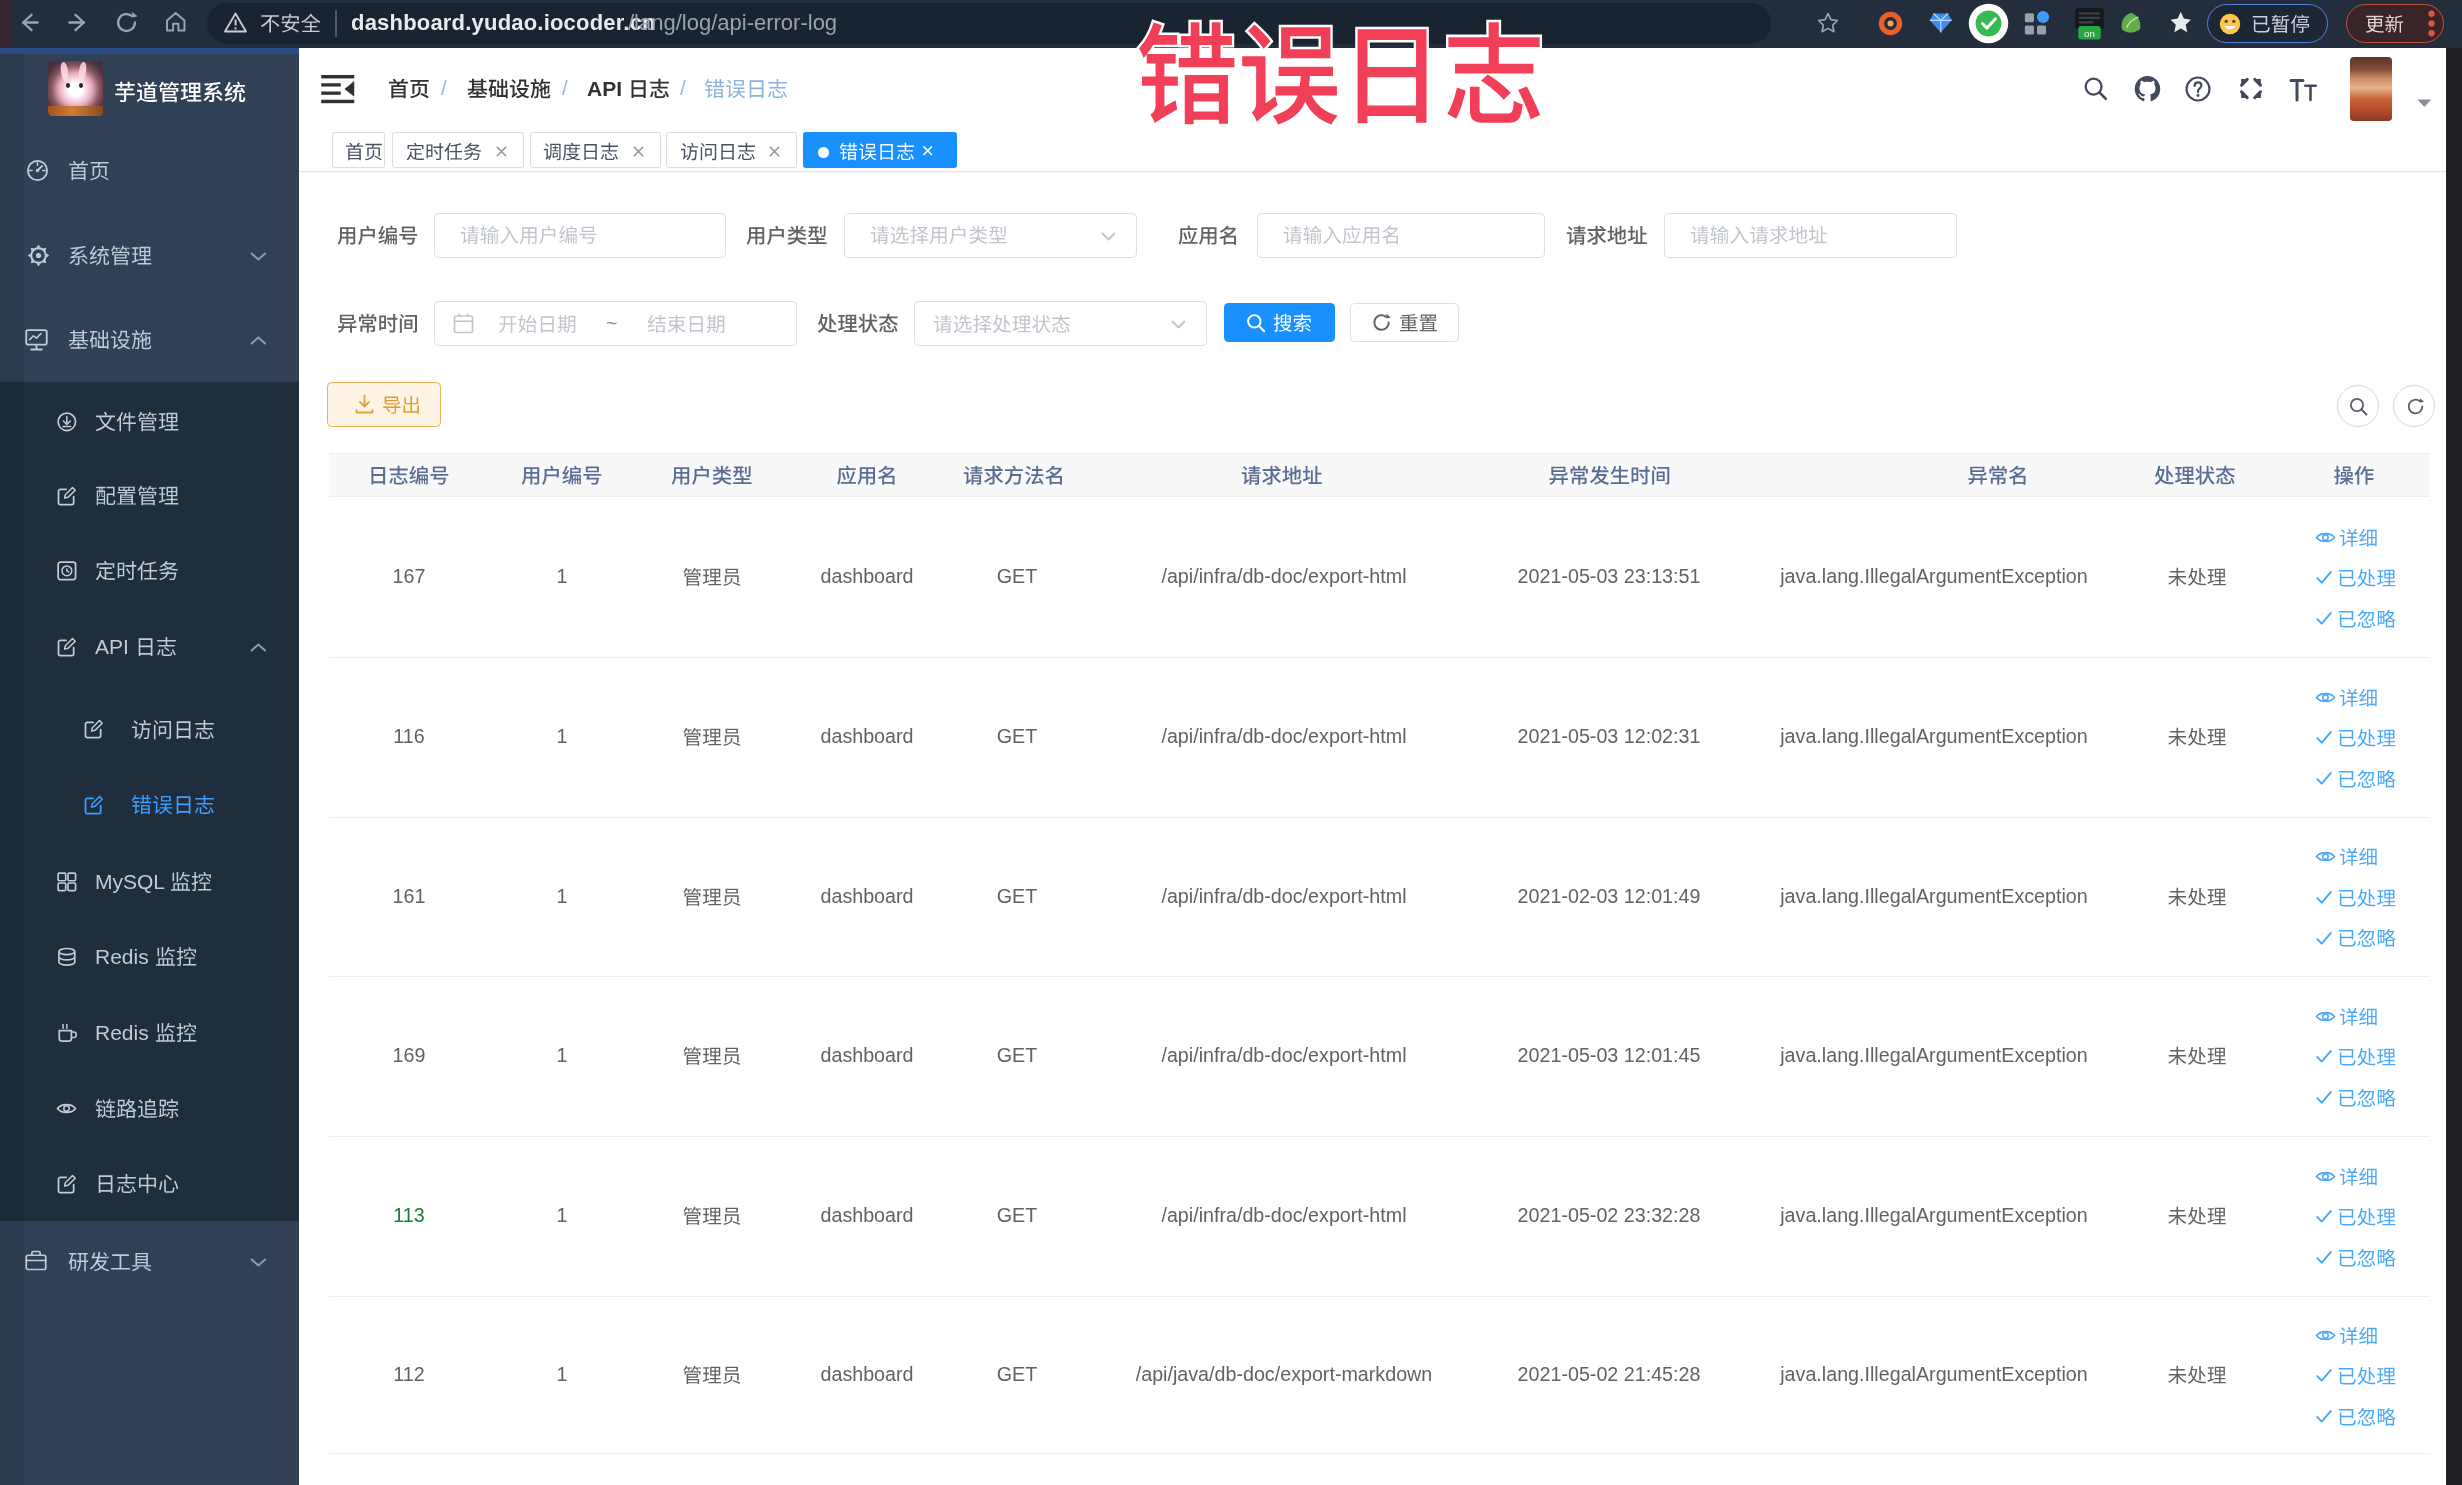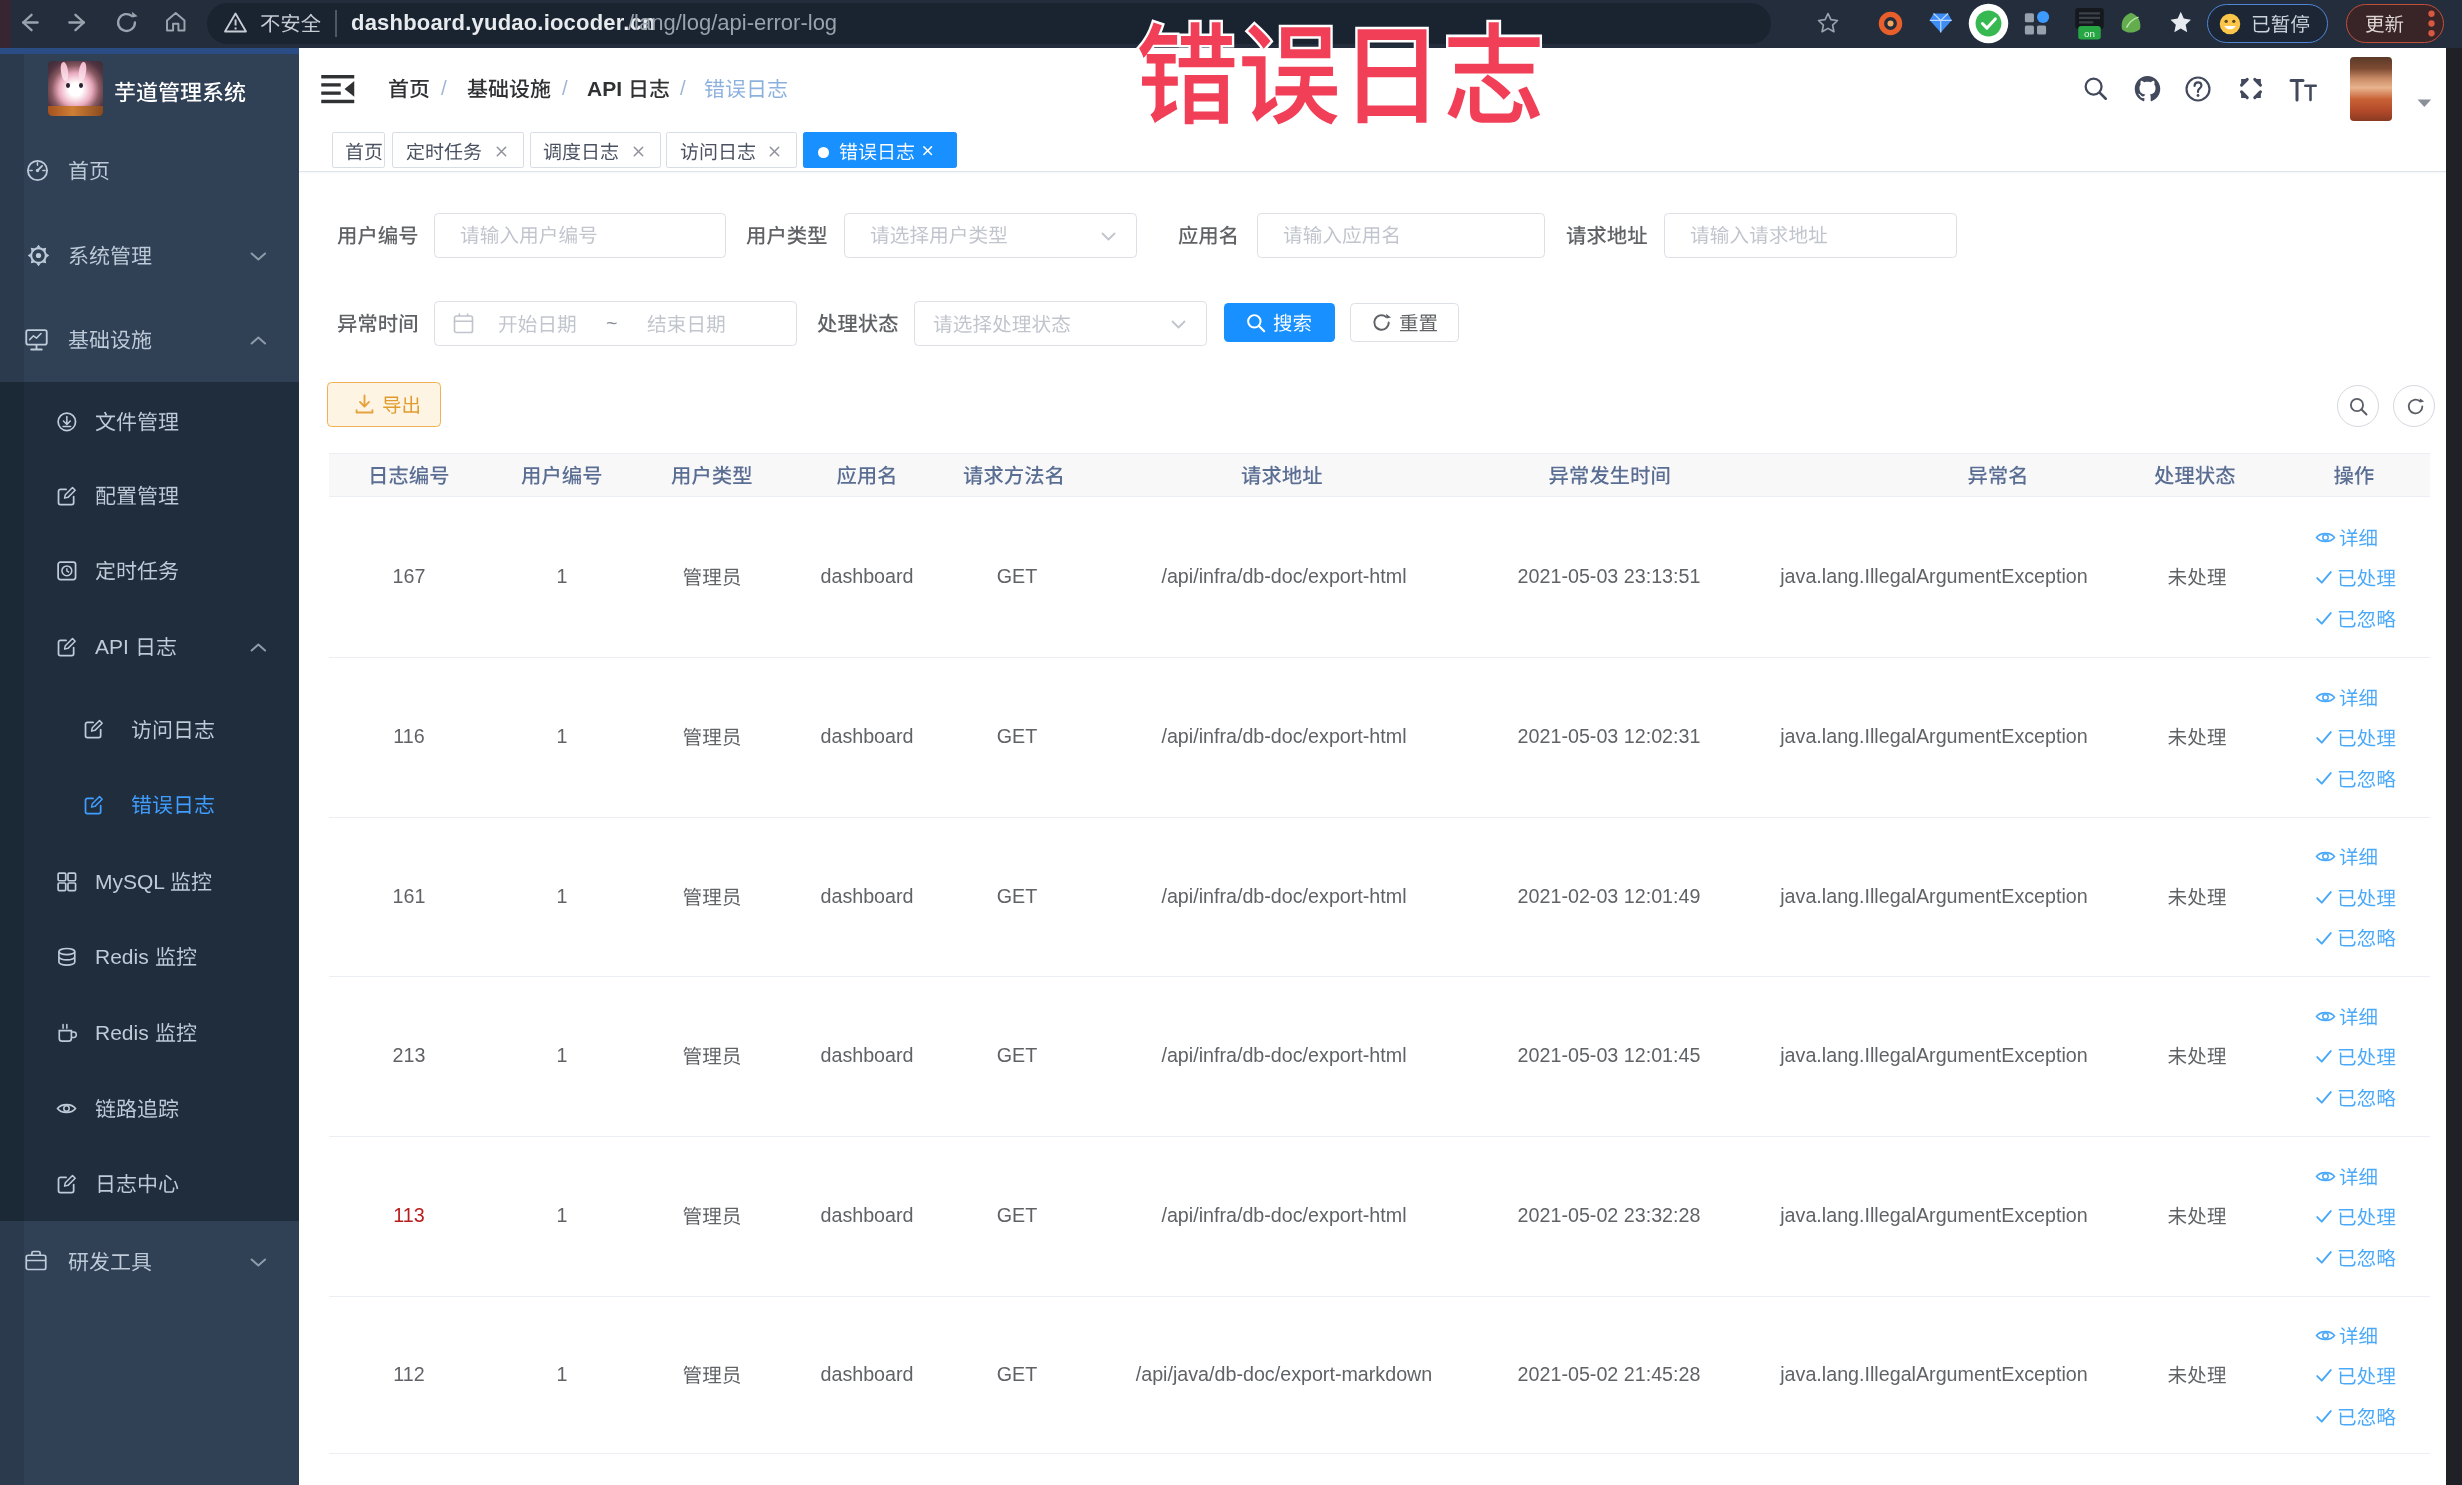--- a/index.html
+++ b/index.html
@@ -842,21 +842,21 @@
 <svg style="position:absolute;left:2315px;top:930px;width:18px;height:16.7px;overflow:visible;" viewBox="0 0 24 22">
       <path d="M3 12 L9 18 L21 4" stroke="#4aa8f8" stroke-width="2.6" fill="none" stroke-linecap="round" stroke-linejoin="round"></path>
     </svg>
 <div class="r" style="left:2337px;top:925px;height:26.5px;font-size:19.7px;color:#4aa8f8;"><svg class="ck " style="width:59px;height:19.7px" viewBox="0 -883 3000 1000" preserveAspectRatio="xMinYMin meet">
         <g transform="scale(1,-1)" fill="#4aa8f8">
           <use href="#gR5df2" x="0"></use>
           <use href="#gR5ffd" x="1000"></use>
           <use href="#gR7565" x="2000"></use>
         </g>
       </svg></div>
-<div class="r" style="left:409px;top:1043px;height:26.5px;font-size:19.7px;color:#606266;transform:translateX(-50%);"><span>213</span></div>
+<div class="r" style="left:409px;top:1043px;height:26.5px;font-size:19.7px;color:#606266;transform:translateX(-50%);"><span>169</span></div>
 <div class="r" style="left:562px;top:1043px;height:26.5px;font-size:19.7px;color:#606266;transform:translateX(-50%);"><span>1</span></div>
 <div class="r" style="left:712px;top:1043px;height:26.5px;font-size:19.7px;color:#606266;transform:translateX(-50%);"><svg class="ck " style="width:59px;height:19.7px" viewBox="0 -883 3000 1000" preserveAspectRatio="xMinYMin meet">
         <g transform="scale(1,-1)" fill="#606266">
           <use href="#gR7ba1" x="0"></use>
           <use href="#gR7406" x="1000"></use>
           <use href="#gR5458" x="2000"></use>
         </g>
       </svg></div>
 <div class="r" style="left:867px;top:1043px;height:26.5px;font-size:19.7px;color:#606266;transform:translateX(-50%);"><span>dashboard</span></div>
 <div class="r" style="left:1017px;top:1043px;height:26.5px;font-size:19.7px;color:#606266;transform:translateX(-50%);"><span>GET</span></div>
@@ -893,21 +893,21 @@
 <svg style="position:absolute;left:2315px;top:1089px;width:18px;height:16.7px;overflow:visible;" viewBox="0 0 24 22">
       <path d="M3 12 L9 18 L21 4" stroke="#4aa8f8" stroke-width="2.6" fill="none" stroke-linecap="round" stroke-linejoin="round"></path>
     </svg>
 <div class="r" style="left:2337px;top:1085px;height:26.5px;font-size:19.7px;color:#4aa8f8;"><svg class="ck " style="width:59px;height:19.7px" viewBox="0 -883 3000 1000" preserveAspectRatio="xMinYMin meet">
         <g transform="scale(1,-1)" fill="#4aa8f8">
           <use href="#gR5df2" x="0"></use>
           <use href="#gR5ffd" x="1000"></use>
           <use href="#gR7565" x="2000"></use>
         </g>
       </svg></div>
-<div class="r" style="left:409px;top:1203px;height:26.5px;font-size:19.7px;color:#b91c1c;transform:translateX(-50%);text-align:center;"><span>113</span></div>
+<div class="r" style="left:409px;top:1203px;height:26.5px;font-size:19.7px;color:#15803d;transform:translateX(-50%);text-align:center;"><span>113</span></div>
 <div class="r" style="left:562px;top:1203px;height:26.5px;font-size:19.7px;color:#606266;transform:translateX(-50%);"><span>1</span></div>
 <div class="r" style="left:712px;top:1203px;height:26.5px;font-size:19.7px;color:#606266;transform:translateX(-50%);"><svg class="ck " style="width:59px;height:19.7px" viewBox="0 -883 3000 1000" preserveAspectRatio="xMinYMin meet">
         <g transform="scale(1,-1)" fill="#606266">
           <use href="#gR7ba1" x="0"></use>
           <use href="#gR7406" x="1000"></use>
           <use href="#gR5458" x="2000"></use>
         </g>
       </svg></div>
 <div class="r" style="left:867px;top:1203px;height:26.5px;font-size:19.7px;color:#606266;transform:translateX(-50%);"><span>dashboard</span></div>
 <div class="r" style="left:1017px;top:1203px;height:26.5px;font-size:19.7px;color:#606266;transform:translateX(-50%);"><span>GET</span></div>

